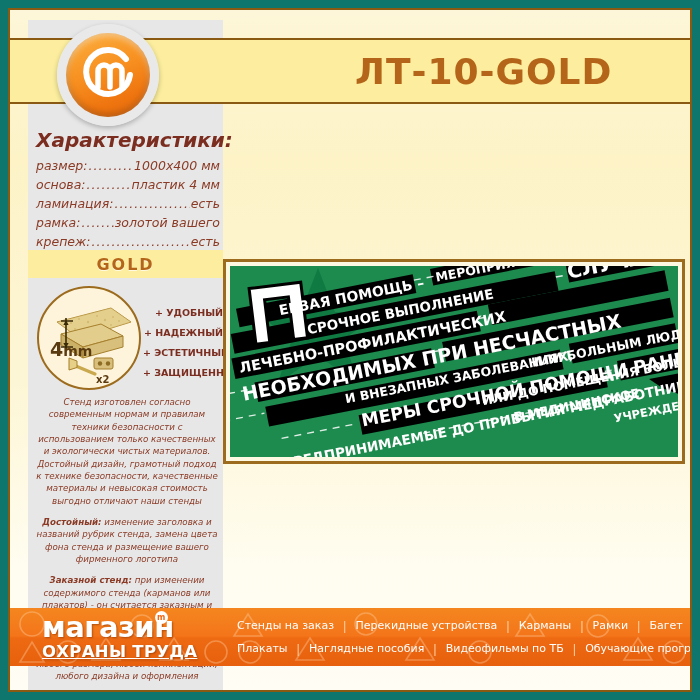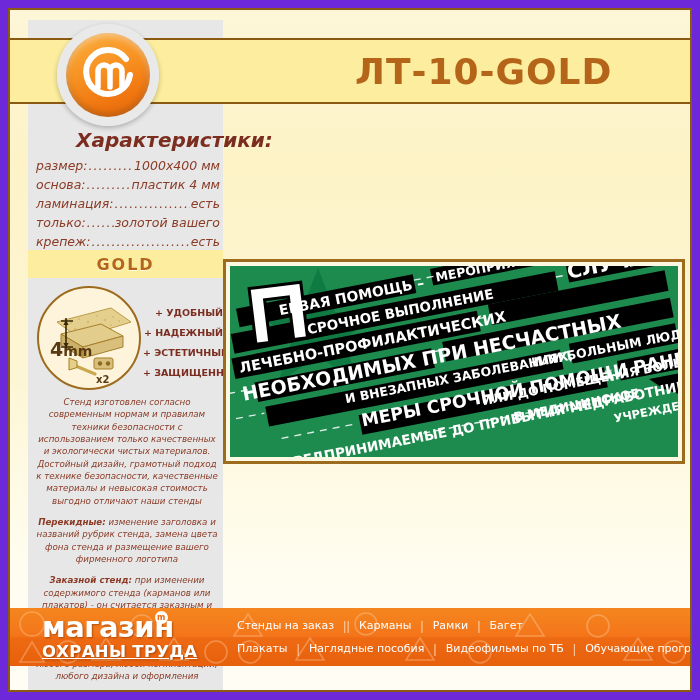--- a/index.html
+++ b/index.html
@@ -7,21 +7,21 @@
     width: 700px; height: 700px;
     background: #ffffff;
     font-family: "Liberation Sans", sans-serif;
     overflow: hidden;
   }
 
   
   #page {
     position: relative;
     width: 700px; height: 700px;
-    background: #6d28d9;
+    background: #0f766e;
   }
 
   
   #frame {
     position: absolute;
     left: 8px; top: 8px;
     width: 684px; height: 684px;
     border: 2px solid #8a5a12;
     background: #ffffff;
   }
@@ -88,21 +88,20 @@
 
   
   #specs-title {
     position: absolute;
     left: 26px; top: 118px;
     font-size: 20px;
     font-style: italic;
     font-weight: bold;
     color: #7b2d20;
     font-family: "DejaVu Sans", sans-serif;
-    margin-left: 40px;
   }
   #specs-list {
     position: absolute;
     left: 26px; top: 148px;
     width: 184px;
   }
   .spec-row {
     display: flex;
     align-items: baseline;
     font-size: 12.5px;
@@ -311,21 +310,21 @@
         <span class="spec-key">основа:</span>
         <span class="spec-dots">....................</span>
         <span class="spec-val">пластик 4 мм</span>
       </div>
       <div class="spec-row">
         <span class="spec-key">ламинация:</span>
         <span class="spec-dots">............................</span>
         <span class="spec-val">есть</span>
       </div>
       <div class="spec-row">
-        <span class="spec-key">только:</span>
+        <span class="spec-key">рамка:</span>
         <span class="spec-dots">..................</span>
         <span class="spec-val">золотой вашего</span>
       </div>
       <div class="spec-row">
         <span class="spec-key">крепеж:</span>
         <span class="spec-dots">..................................</span>
         <span class="spec-val">есть</span>
       </div>
     </div>
 
@@ -380,21 +379,21 @@
 
     <div id="bullets">
       <div class="bullet">+ УДОБНЫЙ</div>
       <div class="bullet">+ НАДЕЖНЫЙ</div>
       <div class="bullet">+ ЭСТЕТИЧНЫЙ</div>
       <div class="bullet">+ ЗАЩИЩЕННЫЙ</div>
     </div>
 
     <div id="side-copy">
       <p class="para">Стенд изготовлен согласно современным нормам и правилам техники безопасности с использованием только качественных и экологически чистых материалов. Достойный дизайн, грамотный подход к технике безопасности, качественные материалы и невысокая стоимость выгодно отличают наши стенды</p>
-      <p class="para"><b>Перекидные:</b> изменение заголовка и названий рубрик стенда, замена цвета фона стенда и размещение вашего фирменного логотипа</p>
+      <p class="para"><b>Достойный:</b> изменение заголовка и названий рубрик стенда, замена цвета фона стенда и размещение вашего фирменного логотипа</p>
       <p class="para"><b>Заказной стенд:</b> при изменении содержимого стенда (карманов или плакатов) - он считается заказным и его стоимость рассчитывается отдельно</p>
       <p class="para">Изготавливаем <b>стенды на заказ</b> - любого размера, любой комплектации, любого дизайна и оформления</p>
     </div>
 
     <div id="poster-frame">
       <div id="poster">
         <svg width="448" height="191" viewBox="0 0 448 191">
           <defs>
             <clipPath id="pclip">
                 <rect x="0" y="0" width="448" height="191"></rect>
@@ -494,20 +493,21 @@
           <div id="fl-main">магазин</div>
           <div id="fl-reg">m</div>
         </div>
         <div id="fl-sub">ОХРАНЫ ТРУДА</div>
       </div>
 
       <div id="footer-links">
         <div class="flink-row">
           <a class="flink">Стенды на заказ</a>
           <span class="fsep">|</span>
+          <a class="flink">Перекидные устройства</a>
           <span class="fsep">|</span>
           <a class="flink">Карманы</a>
           <span class="fsep">|</span>
           <a class="flink">Рамки</a>
           <span class="fsep">|</span>
           <a class="flink">Багет</a>
         </div>
         <div class="flink-row">
           <a class="flink">Плакаты</a>
           <span class="fsep">|</span>

